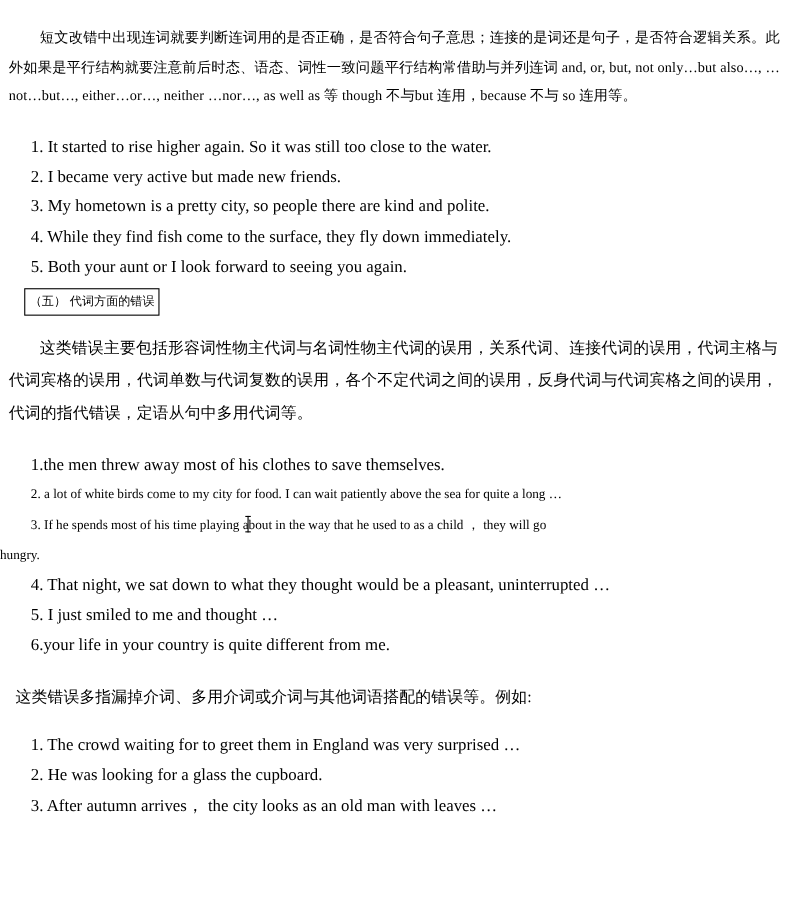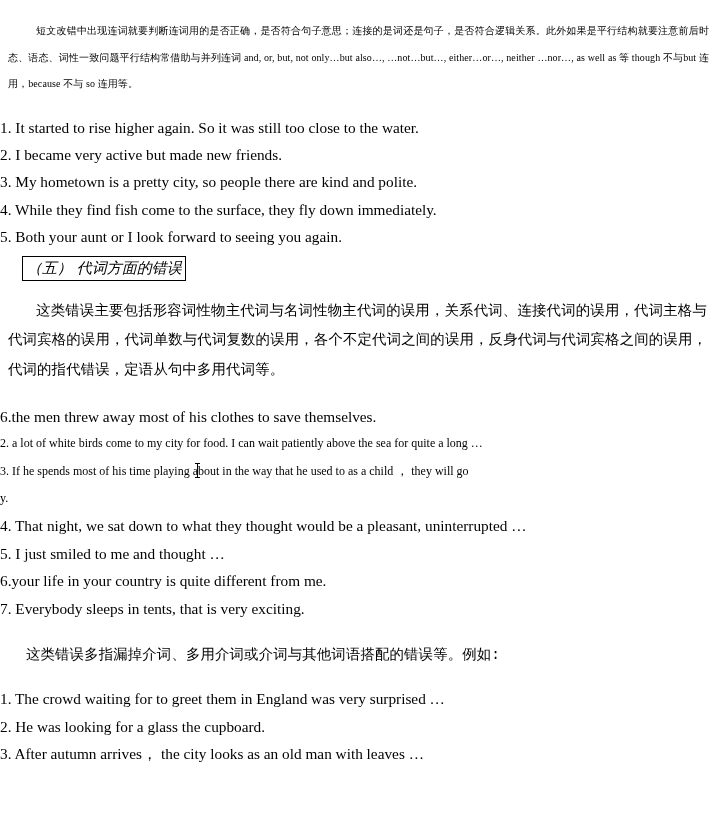--- a/index.html
+++ b/index.html
@@ -19,86 +19,86 @@
   .page {
     position: relative;
     width: 715px;
     height: 815px;
     box-sizing: border-box;
     padding: 0;
   }
 
   
   .intro {
-    font-size: 10px;
+    font-size: 13px;
     line-height: 26.5px;
     text-align: justify;
     text-justify: inter-character;
     padding: 8px 6px 0 8px;
     letter-spacing: 0.1px;
   }
   .intro .indent {
     display: inline-block;
     width: 28px;
   }
 
   
   .ex-list {
     margin: 0;
     padding: 0;
     list-style: none;
   }
   .ex-item {
     font-size: 15.3px;
     line-height: 27.4px;
+    padding-left: 28px;
     white-space: nowrap;
   }
   .ex-item.small {
     font-size: 12px;
     line-height: 27.4px;
   }
   .ex-item.wrap {
     white-space: normal;
   }
   .ex-item .cont {
     display: block;
     padding-left: 0;
     margin-left: -28px;
   }
 
   
   .sec-head {
     display: inline-block;
     border: 1.3px solid #000;
     padding: 1px 3px 2px 4px;
-    font-size: 15px;
+    font-size: 11px;
     line-height: 20px;
     font-family: "DejaVu Sans", "Liberation Sans", sans-serif;
     font-weight: 400;
     white-space: nowrap;
-    font-style: italic;
   }
   .sec-head-wrap { padding-left: 22px; }
   .sec-head-wrap.second { padding-left: 12px; }
 
   
   .cn-para {
-    font-family: Liberation Mono, monospace;
+    font-family: Liberation Serif, serif;
     font-size: 14.4px;
     line-height: 29.5px;
     text-align: justify;
     text-justify: inter-character;
     padding: 2px 8px 0 8px;
     letter-spacing: 0.15px;
   }
   .cn-para .indent {
     display: inline-block;
     width: 28px;
   }
-  .cn-para.short { padding-left: 26px; }
+  .cn-para.short { padding-left: 14px; }
 
   
   .caret {
     display: inline-block;
     width: 1px;
     height: 15px;
     background: #000;
     vertical-align: -3px;
     margin: 0 -0.5px;
     position: relative;
@@ -140,27 +140,26 @@
 
   <div class="sec-head-wrap">
     <span class="sec-head">（五） 代词方面的错误</span>
   </div>
 
   <p class="cn-para"><span class="indent"></span><span>这类错误主要包括形容词性物主代词与名词性物主代词的误用，关系代词、连接代词的误用，代词主格与代词宾格的误用，代词单数与代词复数的误用，各个不定代词之间的误用，反身代词与代词宾格之间的误用，代词的指代错误，定语从句中多用代词等。</span></p>
 
   <div class="spacer-c"></div>
 
   <ul class="ex-list">
-    <li class="ex-item">6.the men threw away most of his clothes to save themselves.</li>
+    <li class="ex-item">1.the men threw away most of his clothes to save themselves.</li>
     <li class="ex-item small">2. a lot of white birds come to my city for food. I can wait patiently above the sea for quite a long …</li>
     <li class="ex-item small wrap"><span>3.  If he spends most of his time playing a</span><span class="caret"></span><span>bout in the way that he used to as a child ，   they will go</span><span class="cont">hungry.</span></li>
     <li class="ex-item">4. That night, we sat down to what they thought would be a pleasant, uninterrupted …</li>
     <li class="ex-item">5. I just smiled to me and thought …</li>
     <li class="ex-item">6.your life in your country is quite different from me.</li>
-    <li class="ex-item">7. Everybody sleeps in tents, that is very exciting.</li>
   </ul>
 
   <div class="spacer-c"></div>
 
 
   <p class="cn-para short"><span>这类错误多指漏掉介词、多用介词或介词与其他词语搭配的错误等。例如:</span></p>
 
   <ul class="ex-list">
     <li class="ex-item">1. The crowd waiting for to greet them in England was very surprised …</li>
     <li class="ex-item">2. He was looking for a glass the cupboard.</li>

